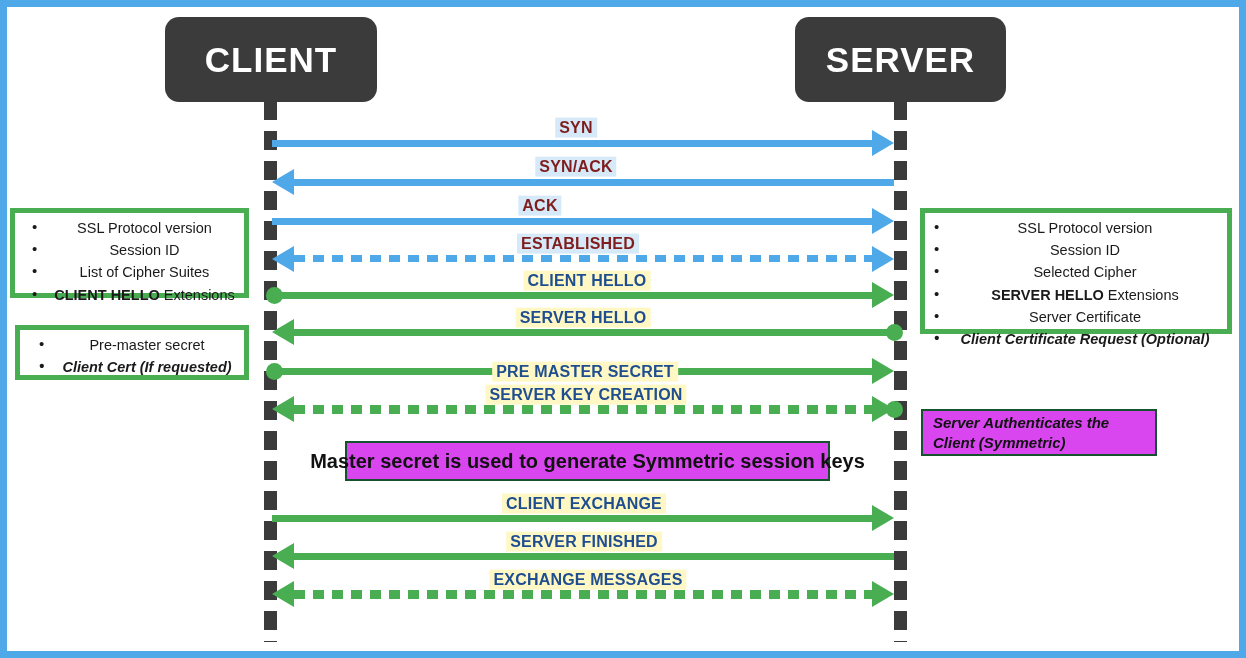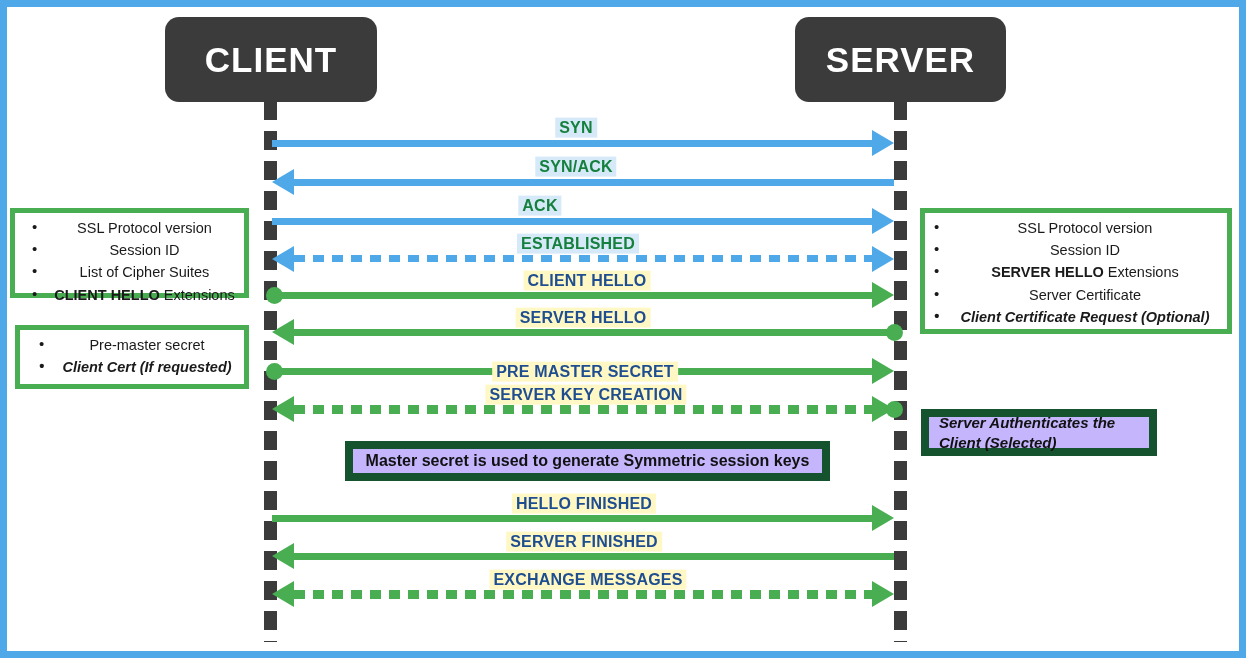--- a/index.html
+++ b/index.html
@@ -108,21 +108,21 @@
   .msg-label{
     position:absolute;
     transform:translate(-50%,-100%);
     font-size:16px;
     font-weight:bold;
     white-space:nowrap;
     padding:1px 4px;
     line-height:1.15;
     letter-spacing:.2px;
   }
-  .msg-label.blue { color:#15803d; background:#D6E9F8; }
+  .msg-label.blue { color:#7f1d1d; background:#D6E9F8; }
   .msg-label.green{ color:#1F4E90; background:#FFF8C4; }
 
   
   .note{
     position:absolute;
     border:5px solid #48AE51;
     background:#ffffff;
     box-sizing:border-box;
     padding:4px 8px;
   }
@@ -144,51 +144,51 @@
     font-size:15px;
     color:#1A1A1A;
   }
   .note .b{ font-weight:bold; }
   .note .bi{ font-weight:bold; font-style:italic; }
 
   #note-client-hello{ left:10px;  top:208px; width:239px; height:90px; }
   #note-client-hello li{ padding-left:30px; }
   #note-client-hello li:before{ left:9px; }
 
-  #note-premaster{ left:15px; top:325px; width:234px; height:64px; }
+  #note-premaster{ left:15px; top:325px; width:234px; height:55px; }
   #note-premaster li{ padding-left:30px; }
   #note-premaster li:before{ left:11px; }
 
   #note-server-hello{ left:920px; top:208px; width:312px; height:126px; }
   #note-server-hello li{ padding-left:18px; }
   #note-server-hello li:before{ left:1px; }
 
   
   .note-text{
     position:absolute;
-    border:8px solid #14532d;
-    background:#c4b5fd;
+    border:2px solid #14532d;
+    background:#d946ef;
     box-sizing:border-box;
     display:flex;
     align-items:center;
   }
   #note-server-auth{
     left:921px; top:409px; width:236px; height:47px;
     padding:2px 10px;
   }
   #note-server-auth .txt{
     font-size:15px; font-weight:bold; font-style:italic;
     color:#111111; line-height:1.32;
   }
   #note-master-secret{
     left:345px; top:441px; width:485px; height:40px;
     justify-content:center;
   }
   #note-master-secret .txt{
-    font-size:16px; font-weight:bold; color:#111111; white-space:nowrap;
+    font-size:20px; font-weight:bold; color:#111111; white-space:nowrap;
   }
 </style>
 </head>
 <body>
 
 <div id="canvas">
 
   <div class="frame"></div>
 
   <div class="actor" id="actor-client">
@@ -252,21 +252,21 @@
     <div class="shaft" style="left:22px; width:578px;"></div>
     <div class="head right" style="left:600px;"></div>
     <div class="origin-dot" style="left:614px;"></div>
   </div>
   <div class="msg-label green" style="left:586px; top:405px;">SERVER KEY CREATION</div>
 
   <div class="msg solid green" style="left:272px; top:518px; width:622px;">
     <div class="shaft" style="width:600px;"></div>
     <div class="head right" style="left:600px;"></div>
   </div>
-  <div class="msg-label green" style="left:584px; top:514px;">HELLO FINISHED</div>
+  <div class="msg-label green" style="left:584px; top:514px;">CLIENT EXCHANGE</div>
 
   <div class="msg solid green" style="left:272px; top:556px; width:622px;">
     <div class="head left" style="left:0px;"></div>
     <div class="shaft" style="left:22px; width:600px;"></div>
   </div>
   <div class="msg-label green" style="left:584px; top:552px;">SERVER FINISHED</div>
 
   <div class="msg dotted green" style="left:272px; top:594px; width:622px;">
     <div class="head left" style="left:0px;"></div>
     <div class="shaft" style="left:22px; width:578px;"></div>
@@ -287,30 +287,31 @@
     <ul>
       <li>Pre-master secret</li>
       <li class="bi">Client Cert (If requested)</li>
     </ul>
   </div>
 
   <div class="note" id="note-server-hello">
     <ul>
       <li>SSL Protocol version</li>
       <li>Session ID</li>
+      <li>Selected Cipher</li>
       <li><span class="b">SERVER HELLO</span><span> Extensions</span></li>
       <li>Server Certificate</li>
       <li class="bi">Client Certificate Request (Optional)</li>
     </ul>
   </div>
 
   <div class="note-text" id="note-server-auth">
     <div class="txt">
       <div>Server Authenticates the</div>
-      <div>Client (Selected)</div>
+      <div>Client (Symmetric)</div>
     </div>
   </div>
 
   <div class="note-text" id="note-master-secret">
     <div class="txt">Master secret is used to generate Symmetric session keys</div>
   </div>
 
 </div>
 
 </body></html>

